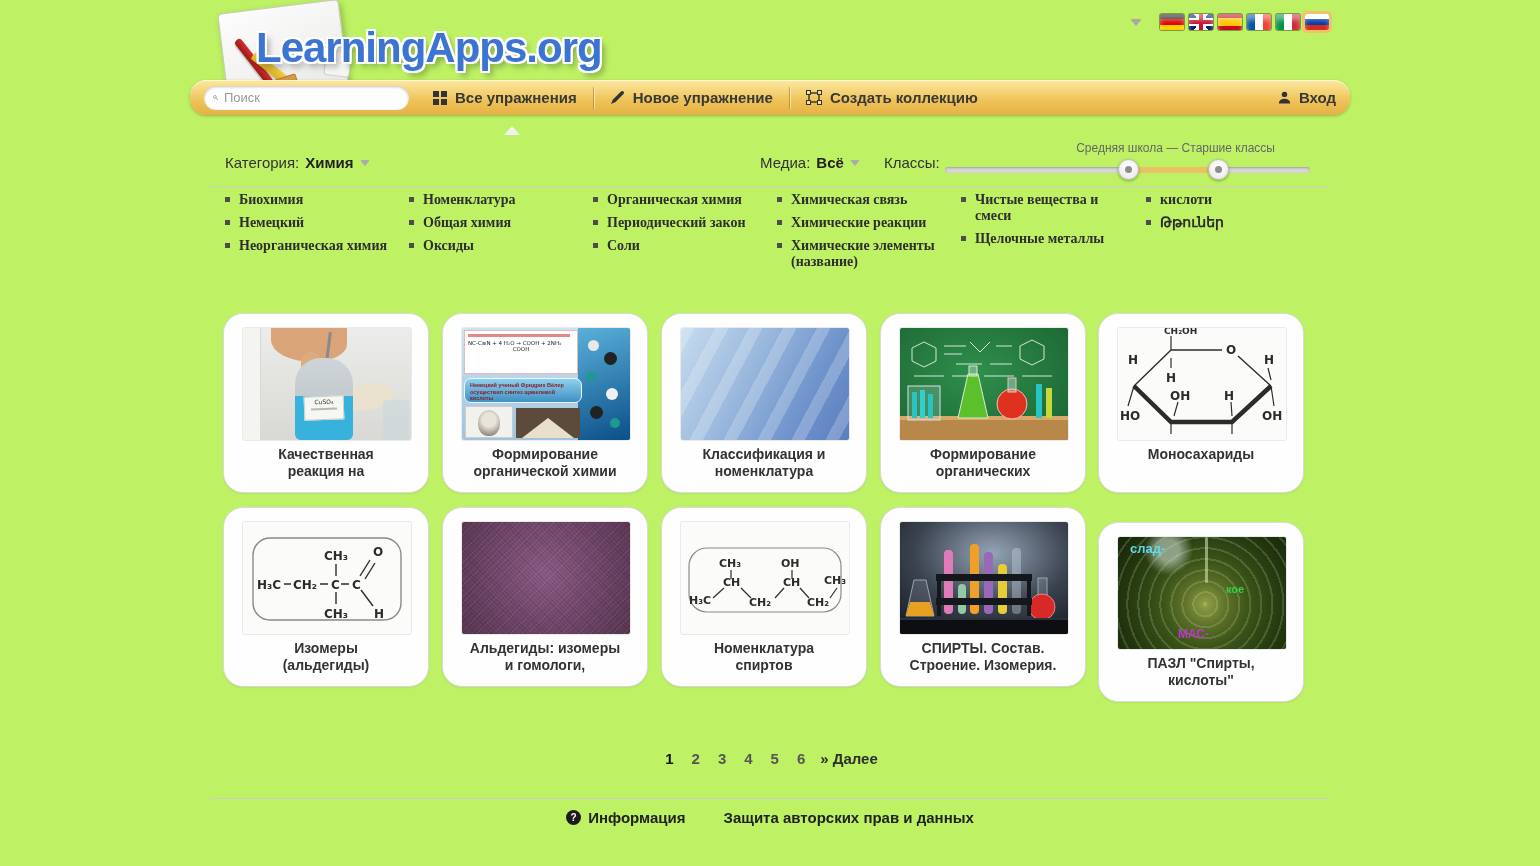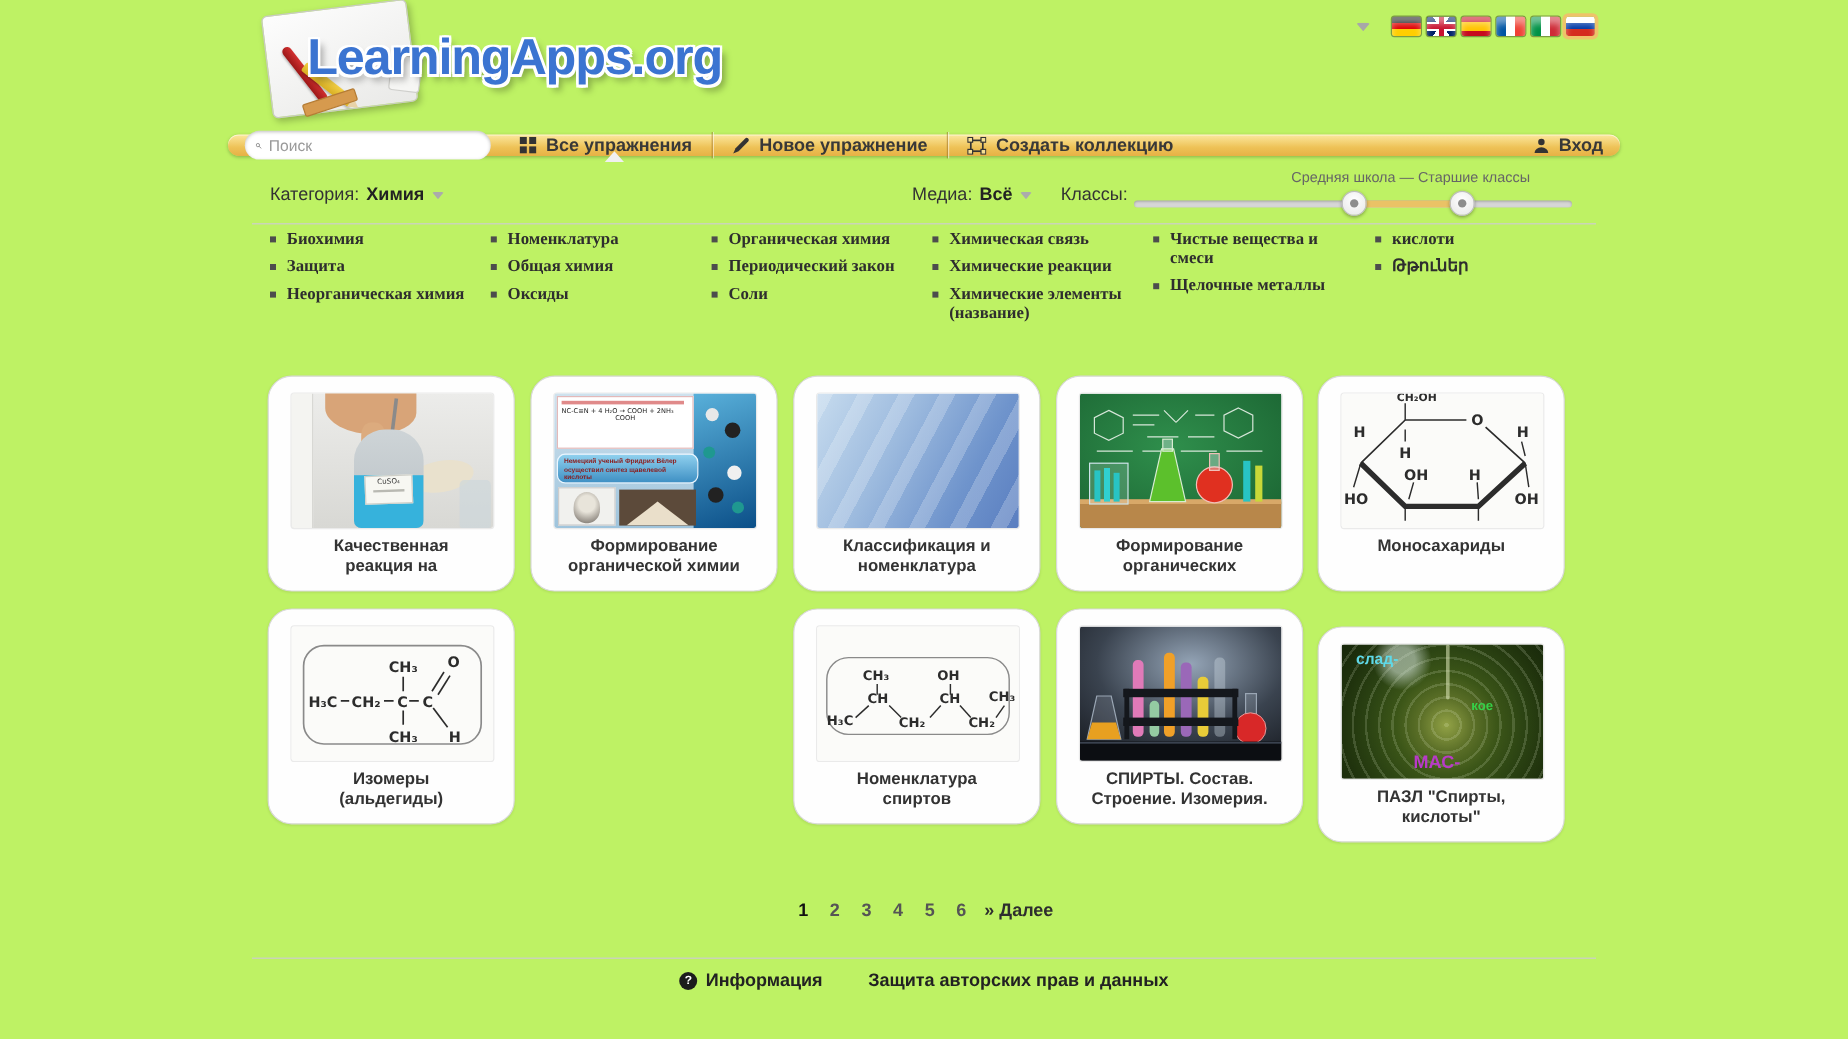--- a/index.html
+++ b/index.html
@@ -41,21 +41,21 @@
       linear-gradient(to bottom, transparent 26%, #fff 26% 74%, transparent 74%),
       linear-gradient(57deg, transparent 45%, #fff 45% 55%, transparent 55%),
       linear-gradient(-57deg, transparent 45%, #fff 45% 55%, transparent 55%),
       #012169; }
   .f-es { background:linear-gradient(#c60b1e 26%, #ffc400 26% 74%, #c60b1e 74%); }
   .f-fr { background:linear-gradient(90deg,#0055a4 33%, #fff 33% 66%, #ef4135 66%); }
   .f-it { background:linear-gradient(90deg,#009246 33%, #fff 33% 66%, #ce2b37 66%); }
   .f-ru { background:linear-gradient(#fff 33%, #0039a6 33% 66%, #d52b1e 66%); }
   
   .navbar {
-    position:absolute; left:190px; top:112px; width:1160px; height:18px;
+    position:absolute; left:190px; top:80px; width:1160px; height:35px;
     background:linear-gradient(#fbe globally 0); 
   }
   .navbar {
     background:linear-gradient(#fce9a0, #eec257 60%, #e6b145);
     border-radius:16px; display:flex; align-items:center; padding:0 14px;
     box-shadow:0 1px 3px rgba(0,0,0,.25), inset 0 1px 0 rgba(255,255,255,.6);
   }
   .search-pill {
     display:flex; align-items:center; width:205px; height:24px; background:#fff;
     border-radius:13px; padding:0 9px; box-shadow:inset 0 1px 3px rgba(0,0,0,.25);
@@ -137,21 +137,21 @@
       repeating-linear-gradient(-45deg, rgba(255,255,255,.06) 0 1px, transparent 1px 4px),
       radial-gradient(circle at 50% 45%, #8a5a84 0%, #6e4468 55%, #57354f 100%); }
   
   .i10 { position:relative; background:
       radial-gradient(circle at 30% 12%, rgba(220,235,225,.55) 0 7%, transparent 16%),
       repeating-radial-gradient(circle at 52% 60%, rgba(235,245,215,.16) 0 2px, transparent 2px 11px),
       radial-gradient(circle at 52% 60%, #92a246 0%, #5c7028 20%, #3c5618 38%, #2c4413 58%, #20330d 78%, #16260a 100%); }
   .i10 .stream { position:absolute; left:52%; top:0; width:3px; height:46px; background:rgba(225,235,190,.55); border-radius:2px; }
   .i10 .t1 { position:absolute; left:12px; top:4px; font-size:13px; font-weight:bold; color:#5fd9e8; }
   .i10 .t2 { position:absolute; left:108px; top:46px; font-size:11px; font-weight:bold; color:#35d048; }
-  .i10 .t3 { position:absolute; left:60px; top:90px; font-size:15px; font-weight:bold; color:#b93ac8; }
+  .i10 .t3 { position:absolute; left:60px; top:90px; font-size:12px; font-weight:bold; color:#b93ac8; }
   
   .pagination { position:absolute; left:190px; top:750px; width:1160px; display:flex; justify-content:center; align-items:baseline; gap:12px; font-size:15px; }
   .page-num { color:#555; font-weight:bold; cursor:pointer; padding:0 3px; }
   .page-num.current { color:#111; }
   .page-next { color:#2e2e2e; font-weight:bold; cursor:pointer; font-size:15px; }
   .footer-divider { position:absolute; left:210px; top:798px; width:1120px; height:1px; background:#cccccc; }
   .footer { position:absolute; left:190px; top:809px; width:1160px; display:flex; justify-content:center; gap:38px; align-items:center; }
   .footer-link { display:flex; align-items:center; gap:7px; font-size:15px; font-weight:bold; color:#222; cursor:pointer; }
   .qicon { width:15px; height:15px; border-radius:50%; background:#1c1c1c; color:#fff; font-size:10px; font-weight:bold; display:flex; align-items:center; justify-content:center; }
 </style>
@@ -248,21 +248,21 @@
   <div class="filters-divider"></div>
 
   <div class="subcats">
     <div class="subcol" style="left:35px;">
       <div class="subitem">
           <span class="bullet"></span>
           <span class="txt">Биохимия</span>
         </div>
       <div class="subitem">
           <span class="bullet"></span>
-          <span class="txt">Защита</span>
+          <span class="txt">Немецкий</span>
         </div>
       <div class="subitem">
           <span class="bullet"></span>
           <span class="txt">Неорганическая химия</span>
         </div>
     </div>
     <div class="subcol" style="left:219px;">
       <div class="subitem">
           <span class="bullet"></span>
           <span class="txt">Номенклатура</span>
@@ -466,20 +466,27 @@
         <text x="130" y="34" font-size="12">O</text>
         <text x="131" y="96" font-size="12">H</text>
       </svg>
     </div>
     <div class="card-title">
       <div>Изомеры</div>
         <div>(альдегиды)</div>
     </div>
   </div>
 
+  <div class="card" style="left:442px; top:507px;">
+    <div class="card-img i7"></div>
+    <div class="card-title">
+      <div>Альдегиды: изомеры</div>
+        <div>и гомологи,</div>
+    </div>
+  </div>
 
   <div class="card" style="left:661px; top:507px;">
     <div class="card-img">
       <svg class="fsvg" viewBox="0 0 168 112">
         <rect x="8" y="26" width="152" height="64" rx="18" fill="none" stroke="#8a8a8a" stroke-width="1.2"></rect>
         <g stroke="#2c2c2c" stroke-width="1.2">
           <line x1="32" y1="76" x2="43" y2="66"></line>
           <line x1="50" y1="48" x2="50" y2="57"></line>
           <line x1="60" y1="66" x2="70" y2="76"></line>
           <line x1="94" y1="76" x2="103" y2="66"></line>

